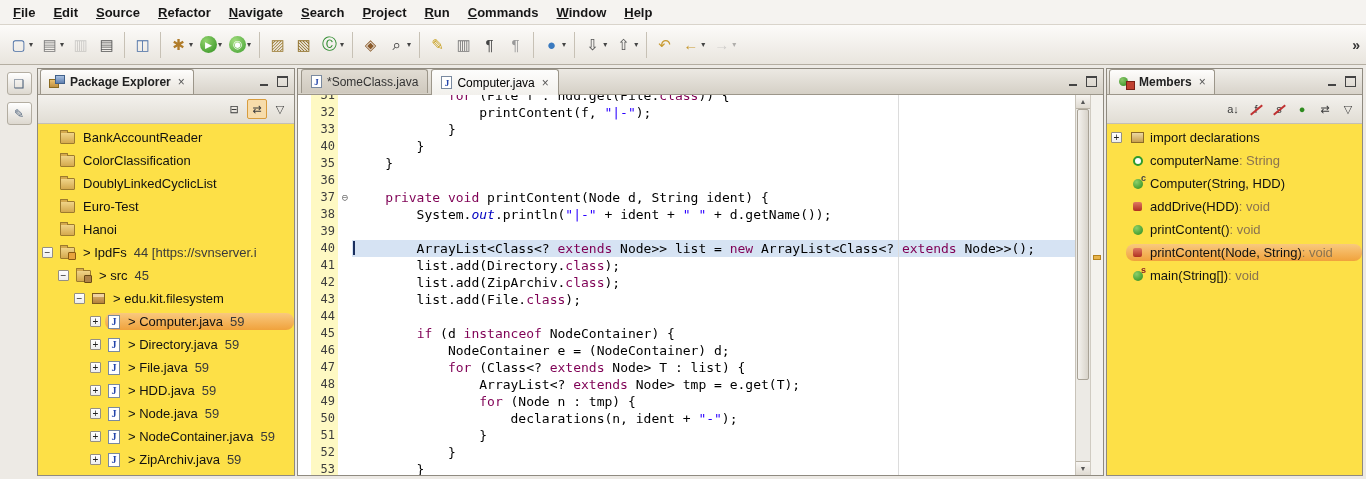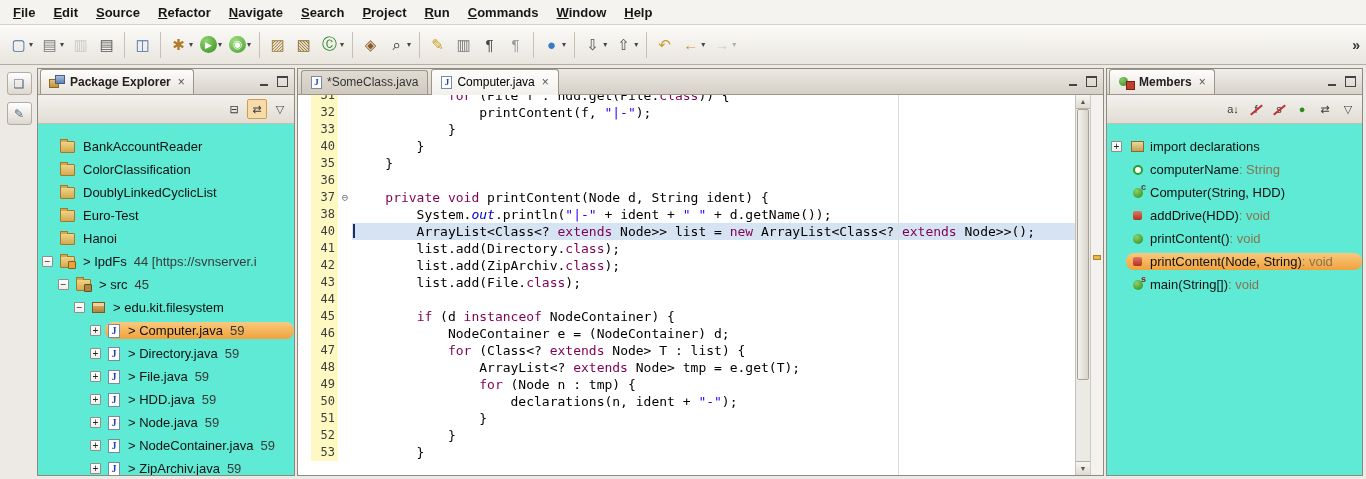--- a/index.html
+++ b/index.html
@@ -46,21 +46,21 @@
 .vicon-pkg::after{content:"";position:absolute;left:6px;top:0;width:8px;height:7px;background:linear-gradient(#a8c0e0,#6080b0);border:1px solid #40608a}
 .vicon-mem::before{content:"";position:absolute;left:1px;top:2px;width:9px;height:9px;border-radius:50%;background:radial-gradient(circle at 35% 30%,#8cc86a,#2e8b1e)}
 .vicon-mem::after{content:"";position:absolute;left:8px;top:6px;width:7px;height:7px;background:#c04030;border:1px solid #7a2015}
 
 .panel-toolbar{display:flex;justify-content:flex-end;align-items:center;height:29px;background:linear-gradient(#f3f1ed,#e1ddd4);border-bottom:1px solid #c4bfb4;padding:0 4px;gap:3px;flex:none}
 .pt-btn{min-width:20px;height:20px;display:flex;align-items:center;justify-content:center;font-size:11px;color:#3a3a3a;border:1px solid transparent;border-radius:2px;position:relative}
 .pt-btn.active{background:#f7dcab;border-color:#d89c3e}
 .pt-btn.slashed::after{content:"";position:absolute;left:2px;top:9px;width:15px;height:2px;background:#c03030;transform:rotate(-40deg)}
 
 
-.tree,.mlist{flex:1;background:#5eead4;padding-top:11px;font-size:13px;overflow:hidden}
+.tree,.mlist{flex:1;background:#fde047;padding-top:2px;font-size:13px;overflow:hidden}
 .tree-row,.m-row{display:flex;align-items:center;height:23px;white-space:nowrap}
 .indent{flex:none}
 .t-expand{width:11px;height:11px;line-height:9px;font-size:10px;border:1px solid #948f85;background:linear-gradient(#ffffff,#eeeeee);color:#222;text-align:center;flex:none;margin-right:4px;border-radius:1px}
 .t-spacer{width:15px;flex:none}
 .sel,.m-sel{display:flex;align-items:center;flex:1;padding:1px 3px;min-width:0}
 .tree-row.selected .sel,.m-row.selected .m-sel{background:linear-gradient(#f9c97e,#f0a23c);border-radius:8px}
 .t-label{padding:0 2px}
 .t-suffix{margin-left:5px;color:#3a3a3a}
 .m-type{color:#8a7350}
 
@@ -77,21 +77,21 @@
 
 .mi{width:17px;height:14px;margin-right:4px;flex:none;position:relative;display:inline-flex;align-items:center;justify-content:center}
 .mi.field::before{content:"";width:6px;height:6px;border:2px solid #2e9b2e;border-radius:50%;background:#fff}
 .mi.pub::before{content:"";width:10px;height:10px;border-radius:50%;background:radial-gradient(circle at 35% 30%,#8cd06a,#2a8a1a)}
 .mi.priv::before{content:"";width:9px;height:9px;border-radius:2px;background:linear-gradient(#e07a62,#b03020)}
 .mi.ctor::after{content:"c";position:absolute;top:-4px;right:0;font-size:9px;color:#444;font-weight:bold}
 .mi.static::after{content:"s";position:absolute;top:-4px;right:0;font-size:9px;color:#8a2020;font-weight:bold}
 .mi.imports::before{content:"";width:11px;height:9px;background:linear-gradient(#ecd8a0,#c8a050);border:1px solid #8a6a28}
 
 
-.editor-tabs{display:flex;align-items:center;height:26px;background:linear-gradient(#ece9e3,#d5d0c6);border-bottom:1px solid #9c968a;position:relative;flex:none}
+.editor-tabs{display:flex;align-items:flex-start;height:26px;background:linear-gradient(#ece9e3,#d5d0c6);border-bottom:1px solid #9c968a;position:relative;flex:none}
 .etab{display:flex;align-items:center;gap:5px;height:24px;padding:0 9px;font-size:12px;border:1px solid #9c968a;border-bottom:none;border-radius:3px 3px 0 0;margin-left:3px;background:linear-gradient(#e1dcd3,#cfc9be);color:#333}
 .etab.active{background:linear-gradient(#fdfdfc,#f2f0ec);color:#000;height:26px}
 .etab .close{font-size:12px;color:#555;margin-left:2px}
 .editor-body{flex:1;position:relative;overflow:hidden;background:#fff;display:flex}
 .code-wrap{flex:1;position:relative;overflow:hidden}
 .margin-line{position:absolute;left:600px;top:0;bottom:0;width:1px;background:#dcdcdc;z-index:3}
 .code-area{margin-top:-8px}
 .cl{display:flex;height:17px;line-height:17px;font-family:"DejaVu Sans Mono",monospace;font-size:13px;white-space:pre}
 .cl .annot{width:13px;flex:none;background:#fff}
 .cl .num{width:27px;flex:none;text-align:right;color:#3d3d3d;padding-right:3px;background:#fef9c3;font-size:12px}
@@ -409,20 +409,21 @@
           <div class="margin-line"></div>
           <div class="code-area">
               <div class="cl"><div class="annot"></div><div class="num">31</div><div class="fold"></div><div class="txt"><span>            </span><span class="kw">for</span><span> (File f : hdd.get(File.</span><span class="kw">class</span><span>)) {</span></div></div>
               <div class="cl"><div class="annot"></div><div class="num">32</div><div class="fold"></div><div class="txt"><span>                printContent(f, </span><span class="str">"|-"</span><span>);</span></div></div>
               <div class="cl"><div class="annot"></div><div class="num">33</div><div class="fold"></div><div class="txt"><span>            }</span></div></div>
               <div class="cl"><div class="annot"></div><div class="num">40</div><div class="fold"></div><div class="txt"><span>        }</span></div></div>
               <div class="cl"><div class="annot"></div><div class="num">35</div><div class="fold"></div><div class="txt"><span>    }</span></div></div>
               <div class="cl"><div class="annot"></div><div class="num">36</div><div class="fold"></div><div class="txt"></div></div>
               <div class="cl"><div class="annot"></div><div class="num">37</div><div class="fold">⊖</div><div class="txt"><span>    </span><span class="kw">private</span><span> </span><span class="kw">void</span><span> printContent(Node d, String ident) {</span></div></div>
               <div class="cl"><div class="annot"></div><div class="num">38</div><div class="fold"></div><div class="txt"><span>        System.</span><span class="sf">out</span><span>.println(</span><span class="str">"|-"</span><span> + ident + </span><span class="str">" "</span><span> + d.getName());</span></div></div>
+              <div class="cl"><div class="annot"></div><div class="num">39</div><div class="fold"></div><div class="txt"></div></div>
               <div class="cl current"><div class="annot"></div><div class="num">40</div><div class="fold"></div><div class="txt"><span class="caret"></span><span>        ArrayList&lt;Class&lt;? </span><span class="kw">extends</span><span> Node&gt;&gt; list = </span><span class="kw">new</span><span> ArrayList&lt;Class&lt;? </span><span class="kw">extends</span><span> Node&gt;&gt;();</span></div></div>
               <div class="cl"><div class="annot"></div><div class="num">41</div><div class="fold"></div><div class="txt"><span>        list.add(Directory.</span><span class="kw">class</span><span>);</span></div></div>
               <div class="cl"><div class="annot"></div><div class="num">42</div><div class="fold"></div><div class="txt"><span>        list.add(ZipArchiv.</span><span class="kw">class</span><span>);</span></div></div>
               <div class="cl"><div class="annot"></div><div class="num">43</div><div class="fold"></div><div class="txt"><span>        list.add(File.</span><span class="kw">class</span><span>);</span></div></div>
               <div class="cl"><div class="annot"></div><div class="num">44</div><div class="fold"></div><div class="txt"></div></div>
               <div class="cl"><div class="annot"></div><div class="num">45</div><div class="fold"></div><div class="txt"><span>        </span><span class="kw">if</span><span> (d </span><span class="kw">instanceof</span><span> NodeContainer) {</span></div></div>
               <div class="cl"><div class="annot"></div><div class="num">46</div><div class="fold"></div><div class="txt"><span>            NodeContainer e = (NodeContainer) d;</span></div></div>
               <div class="cl"><div class="annot"></div><div class="num">47</div><div class="fold"></div><div class="txt"><span>            </span><span class="kw">for</span><span> (Class&lt;? </span><span class="kw">extends</span><span> Node&gt; T : list) {</span></div></div>
               <div class="cl"><div class="annot"></div><div class="num">48</div><div class="fold"></div><div class="txt"><span>                ArrayList&lt;? </span><span class="kw">extends</span><span> Node&gt; tmp = e.get(T);</span></div></div>
               <div class="cl"><div class="annot"></div><div class="num">49</div><div class="fold"></div><div class="txt"><span>                </span><span class="kw">for</span><span> (Node n : tmp) {</span></div></div>

